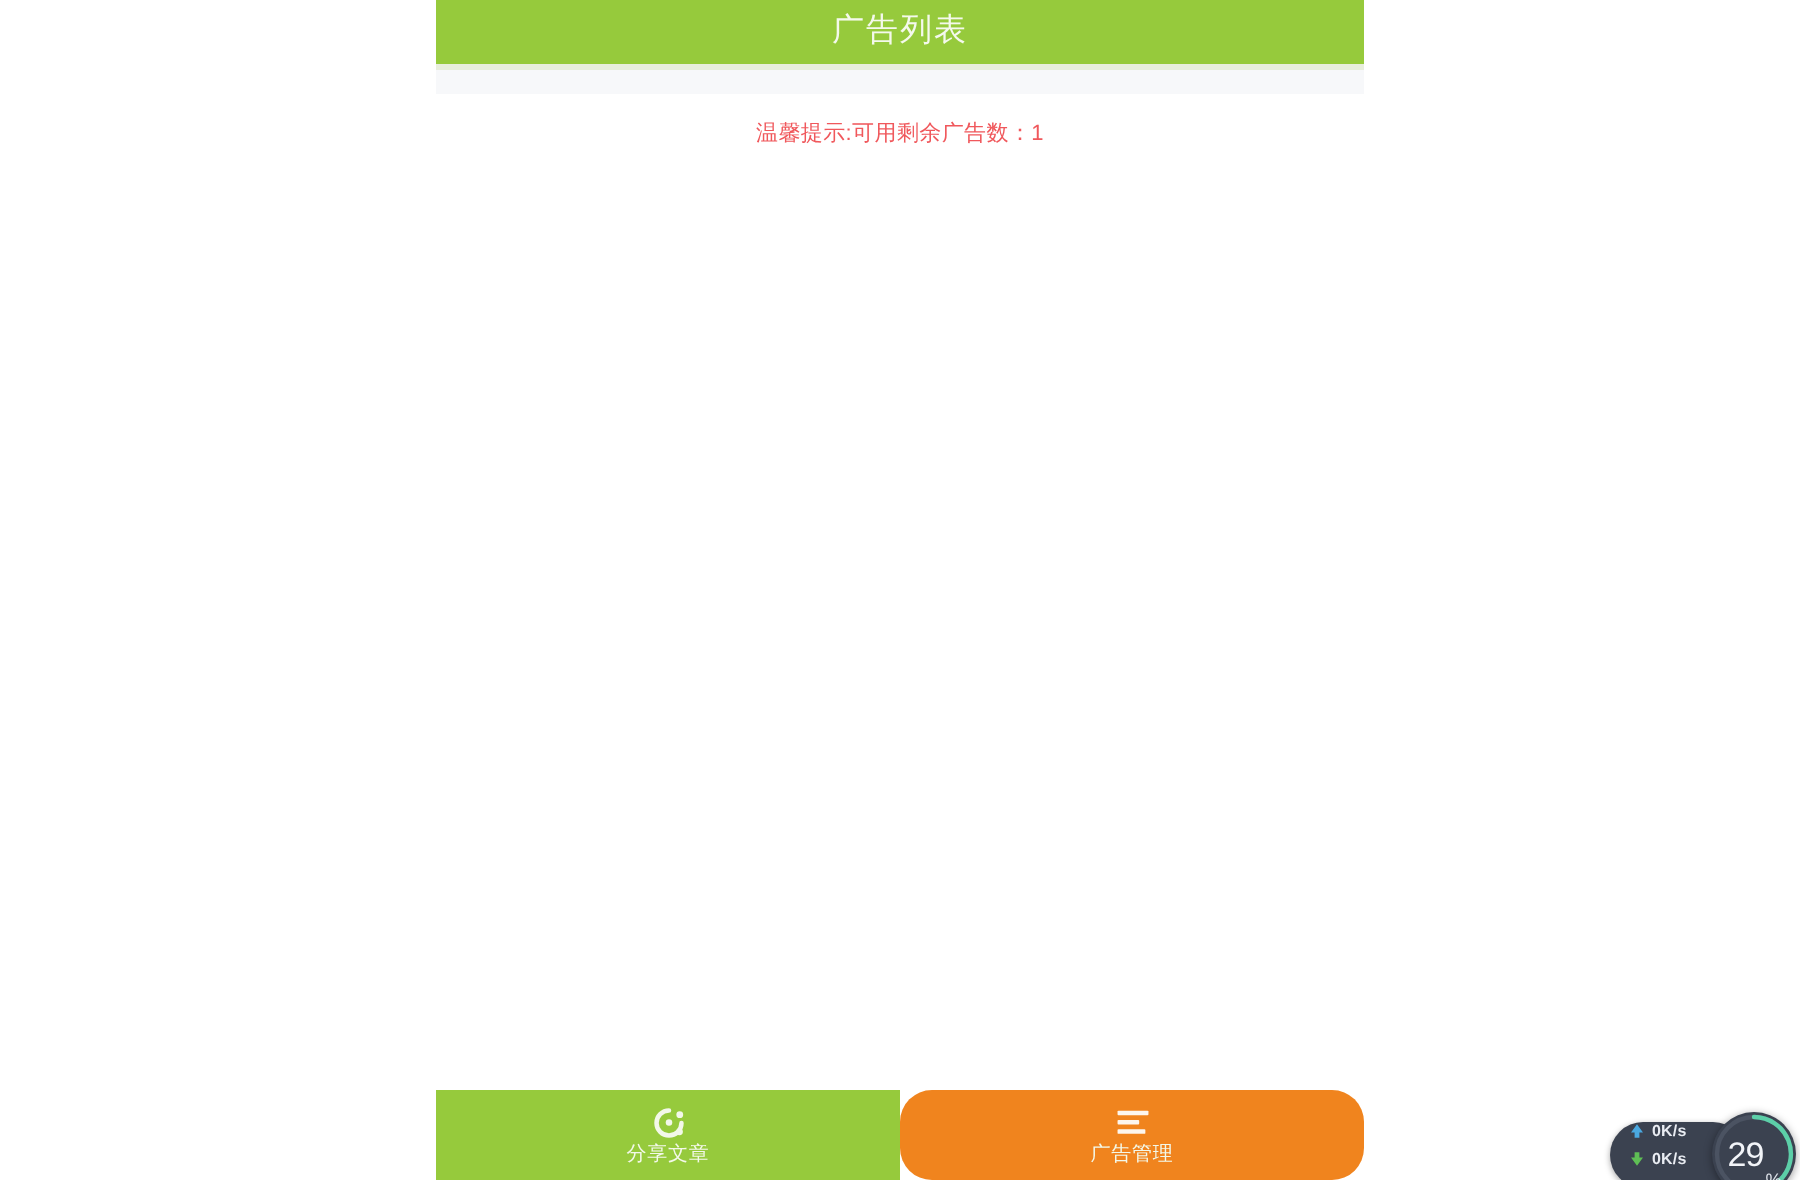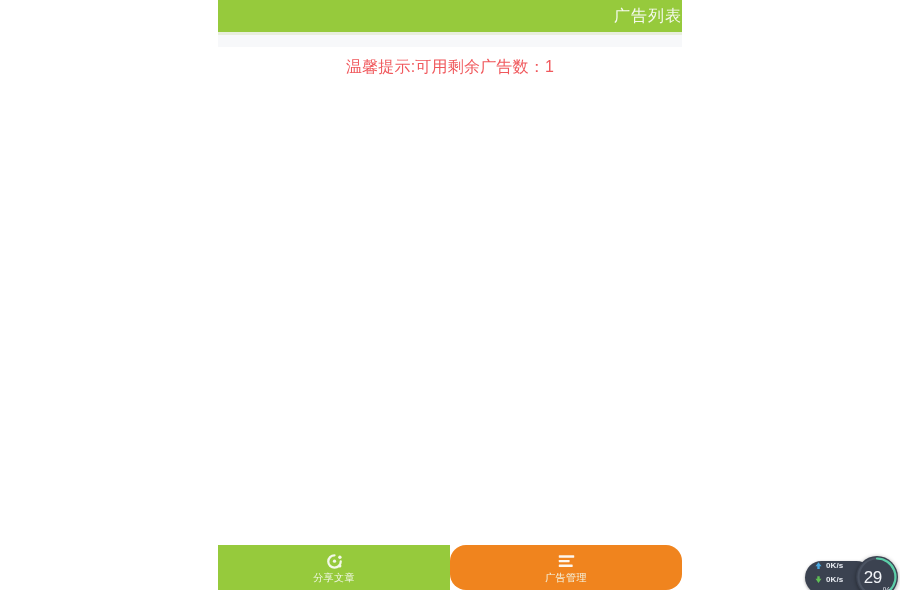--- a/index.html
+++ b/index.html
@@ -25,21 +25,21 @@
     background: #ffffff;
     overflow: hidden;
   }
 
   
   .app-header {
     height: 32px;
     background: #96ca3c;
     display: flex;
     align-items: center;
-    justify-content: flex-end;
+    justify-content: center;
     position: relative;
   }
   .app-header-title {
     color: #f4f9ec;
     font-size: 16px;
     letter-spacing: 1px;
     line-height: 1;
     padding-bottom: 1px;
   }
   .header-underline {
@@ -76,21 +76,21 @@
     cursor: pointer;
     padding: 0;
     line-height: 25px;
   }
   .hint-row {
     text-align: center;
     margin-top: 10px;
   }
   .hint-text {
     color: #f0585c;
-    font-size: 16px;
+    font-size: 11px;
     letter-spacing: 0.2px;
   }
 
   
   .tabbar {
     position: absolute;
     left: 0;
     bottom: 0;
     width: 464px;
     height: 45px;

